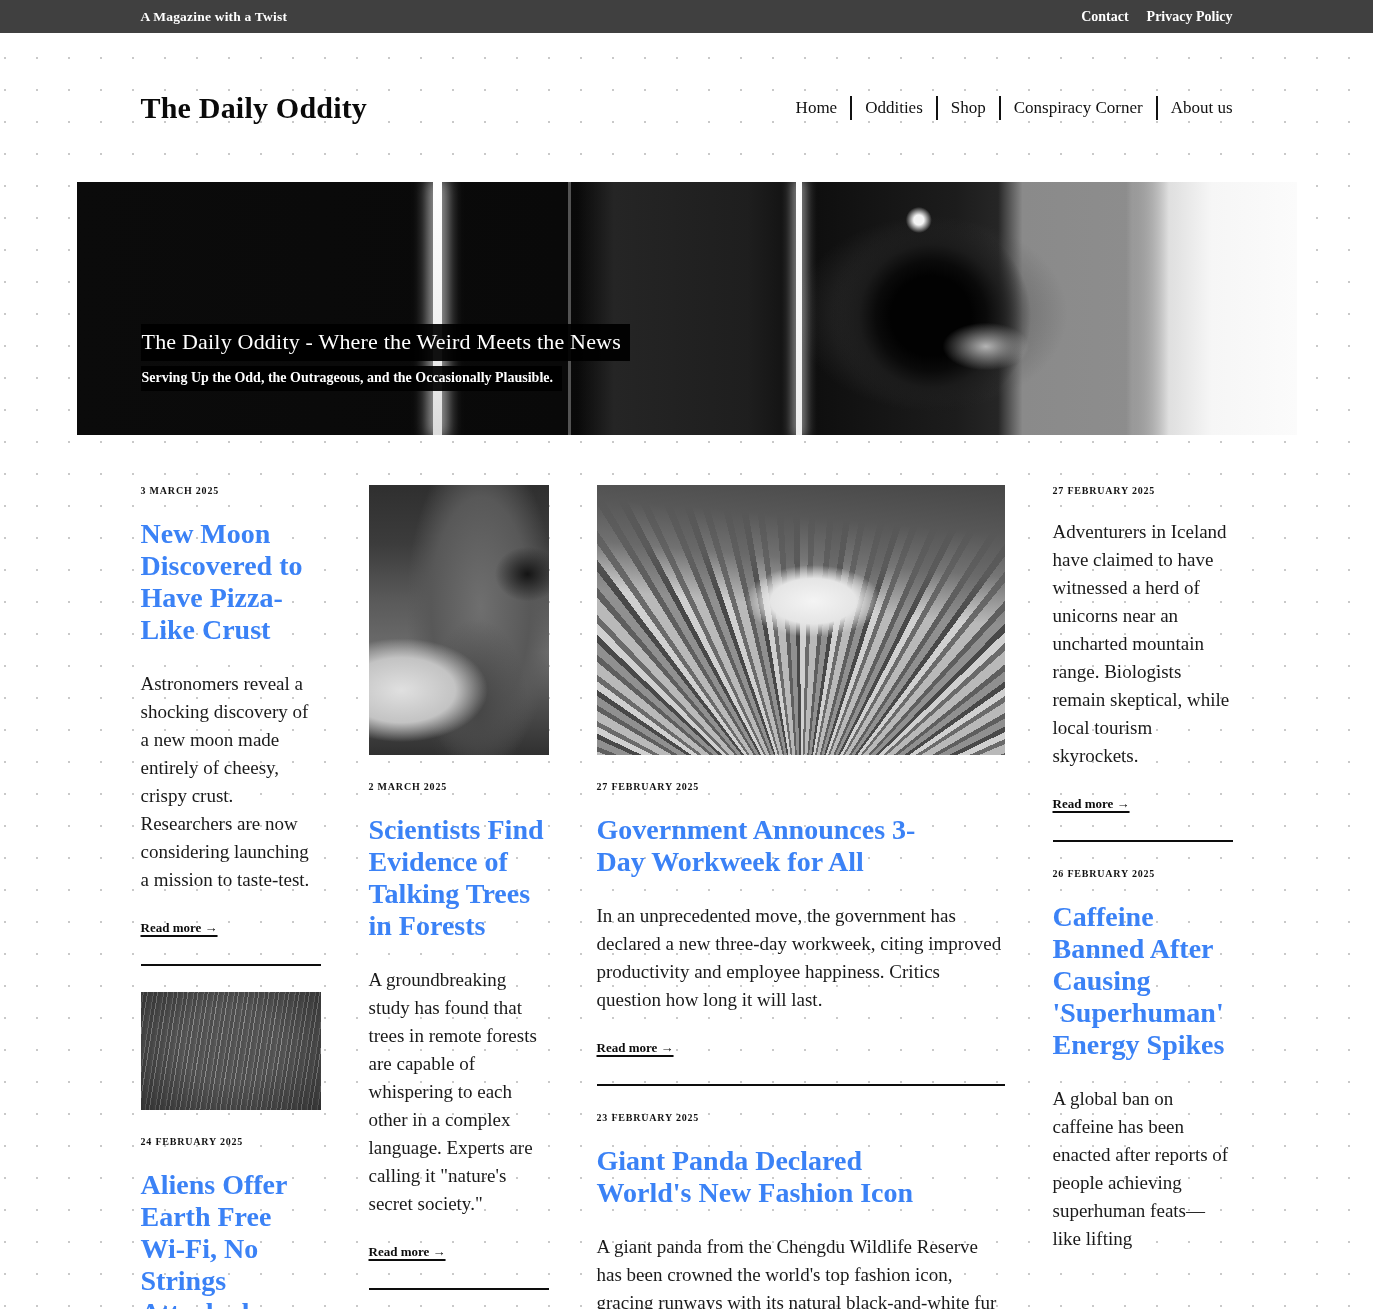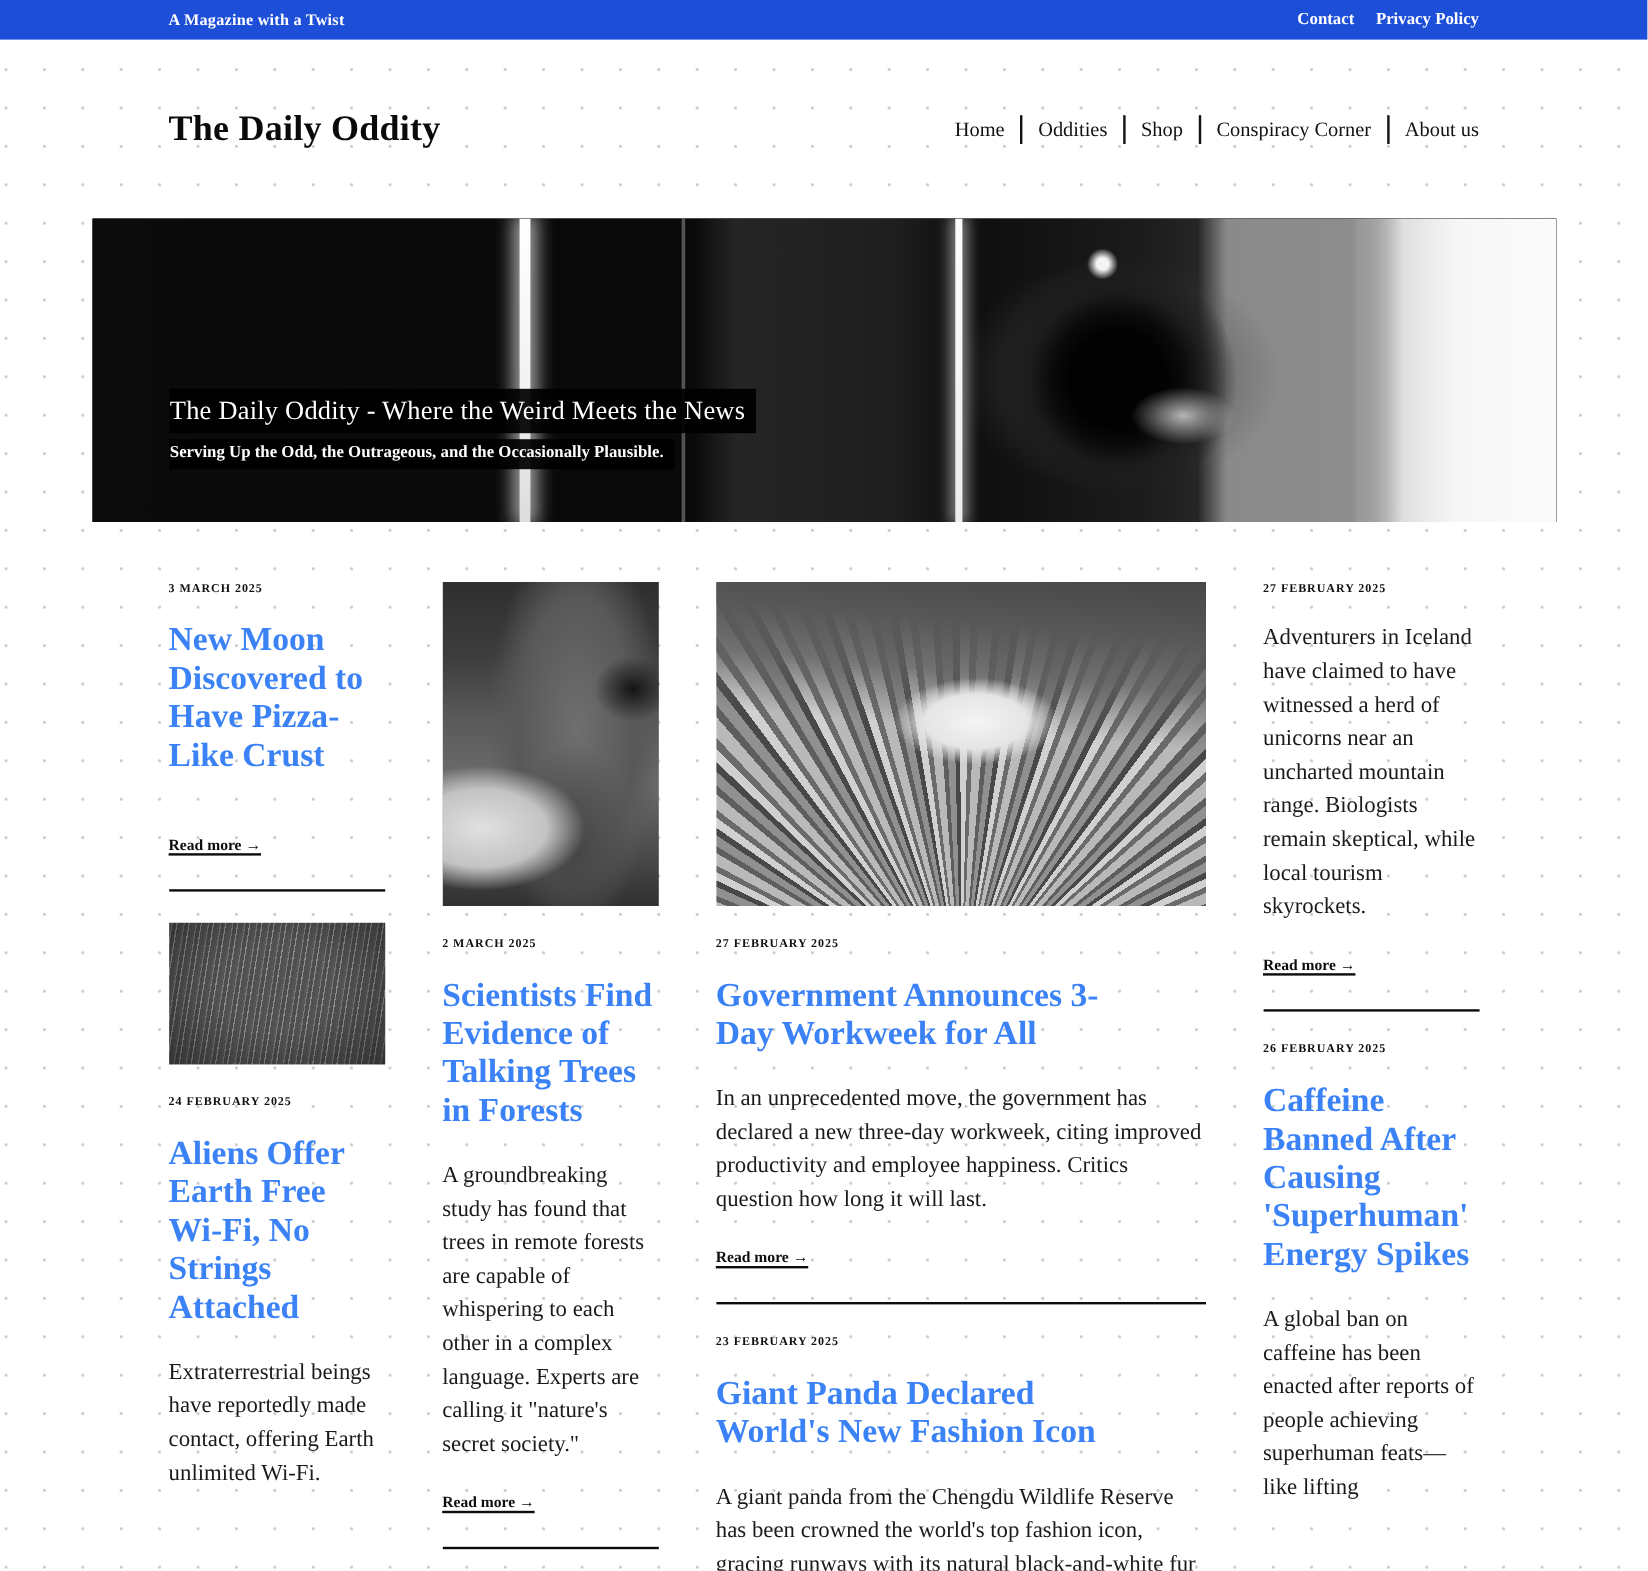--- a/index.html
+++ b/index.html
@@ -10,21 +10,21 @@
     color: #141414;
     background-color: #ffffff;
     background-image: radial-gradient(circle, #c9c9c9 1px, rgba(201,201,201,0) 1.4px);
     background-size: 32px 32px;
     background-position: 21px 10px;
   }
   .container { width: 1220px; margin: 0 auto; }
   .inner-pad { padding-left: 64px; padding-right: 64px; }
 
   
-  .topbar { background: #1d4ed8; height: 33px; }
+  .topbar { background: #404040; height: 33px; }
   .topbar .container {
     height: 33px; display: flex; align-items: center; justify-content: space-between;
   }
   .tagline { color: #fff; font-size: 13.5px; font-weight: bold; letter-spacing: .2px; }
   .topbar-links { display: flex; gap: 18px; }
   .topbar-links a { color: #fff; font-size: 14px; font-weight: bold; text-decoration: none; }
 
   
   .siteheader .container {
     height: 149px; display: flex; align-items: center; justify-content: space-between;
@@ -163,20 +163,21 @@
   </div>
 </div>
 
 <div class="container inner-pad">
   <div class="grid">
 
     <div class="stack stack-1">
       <article>
         <div class="date">3 MARCH 2025</div>
         <h2 class="headline">New Moon Discovered to Have Pizza-Like Crust</h2>
+        <p class="excerpt">Astronomers reveal a shocking discovery of a new moon made entirely of cheesy, crispy crust. Researchers are now considering launching a mission to taste-test.</p>
         <a href="#" class="readmore">Read more →</a>
         <hr class="rule">
       </article>
       <article>
         <div class="thumb thumb-fur"></div>
         <div class="date">24 FEBRUARY 2025</div>
         <h2 class="headline">Aliens Offer Earth Free Wi-Fi, No Strings Attached</h2>
         <p class="excerpt">Extraterrestrial beings have reportedly made contact, offering Earth unlimited Wi-Fi.</p>
       </article>
     </div>

